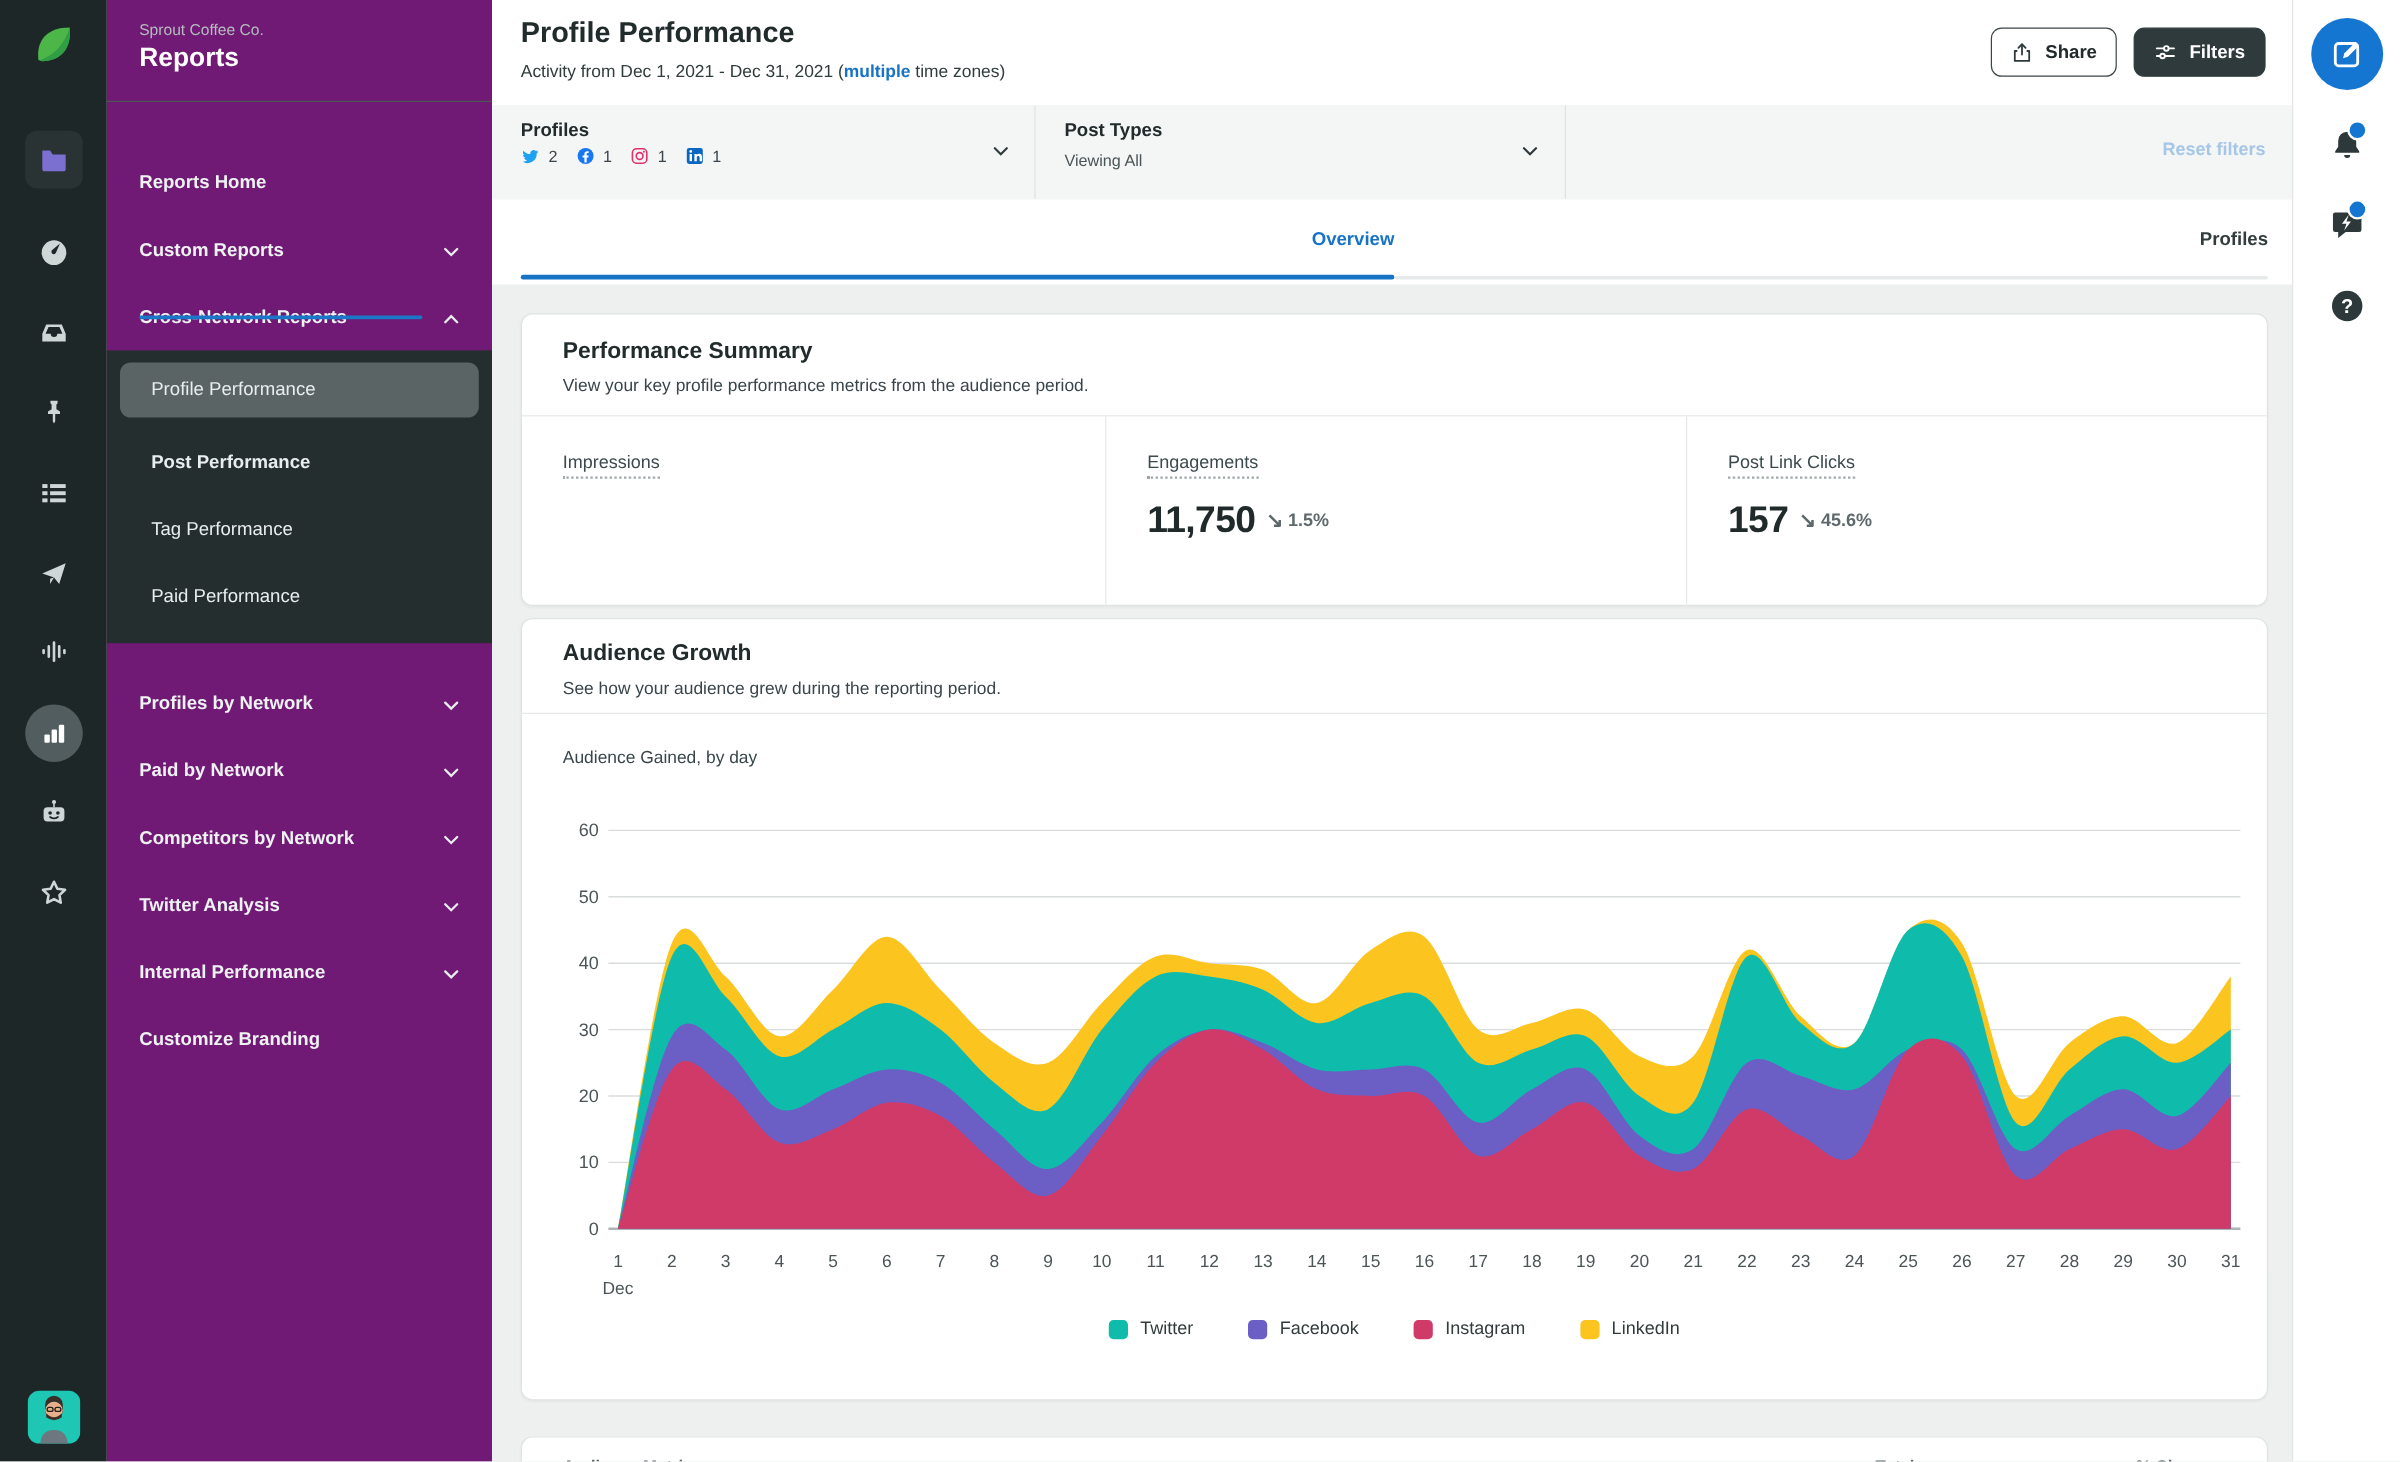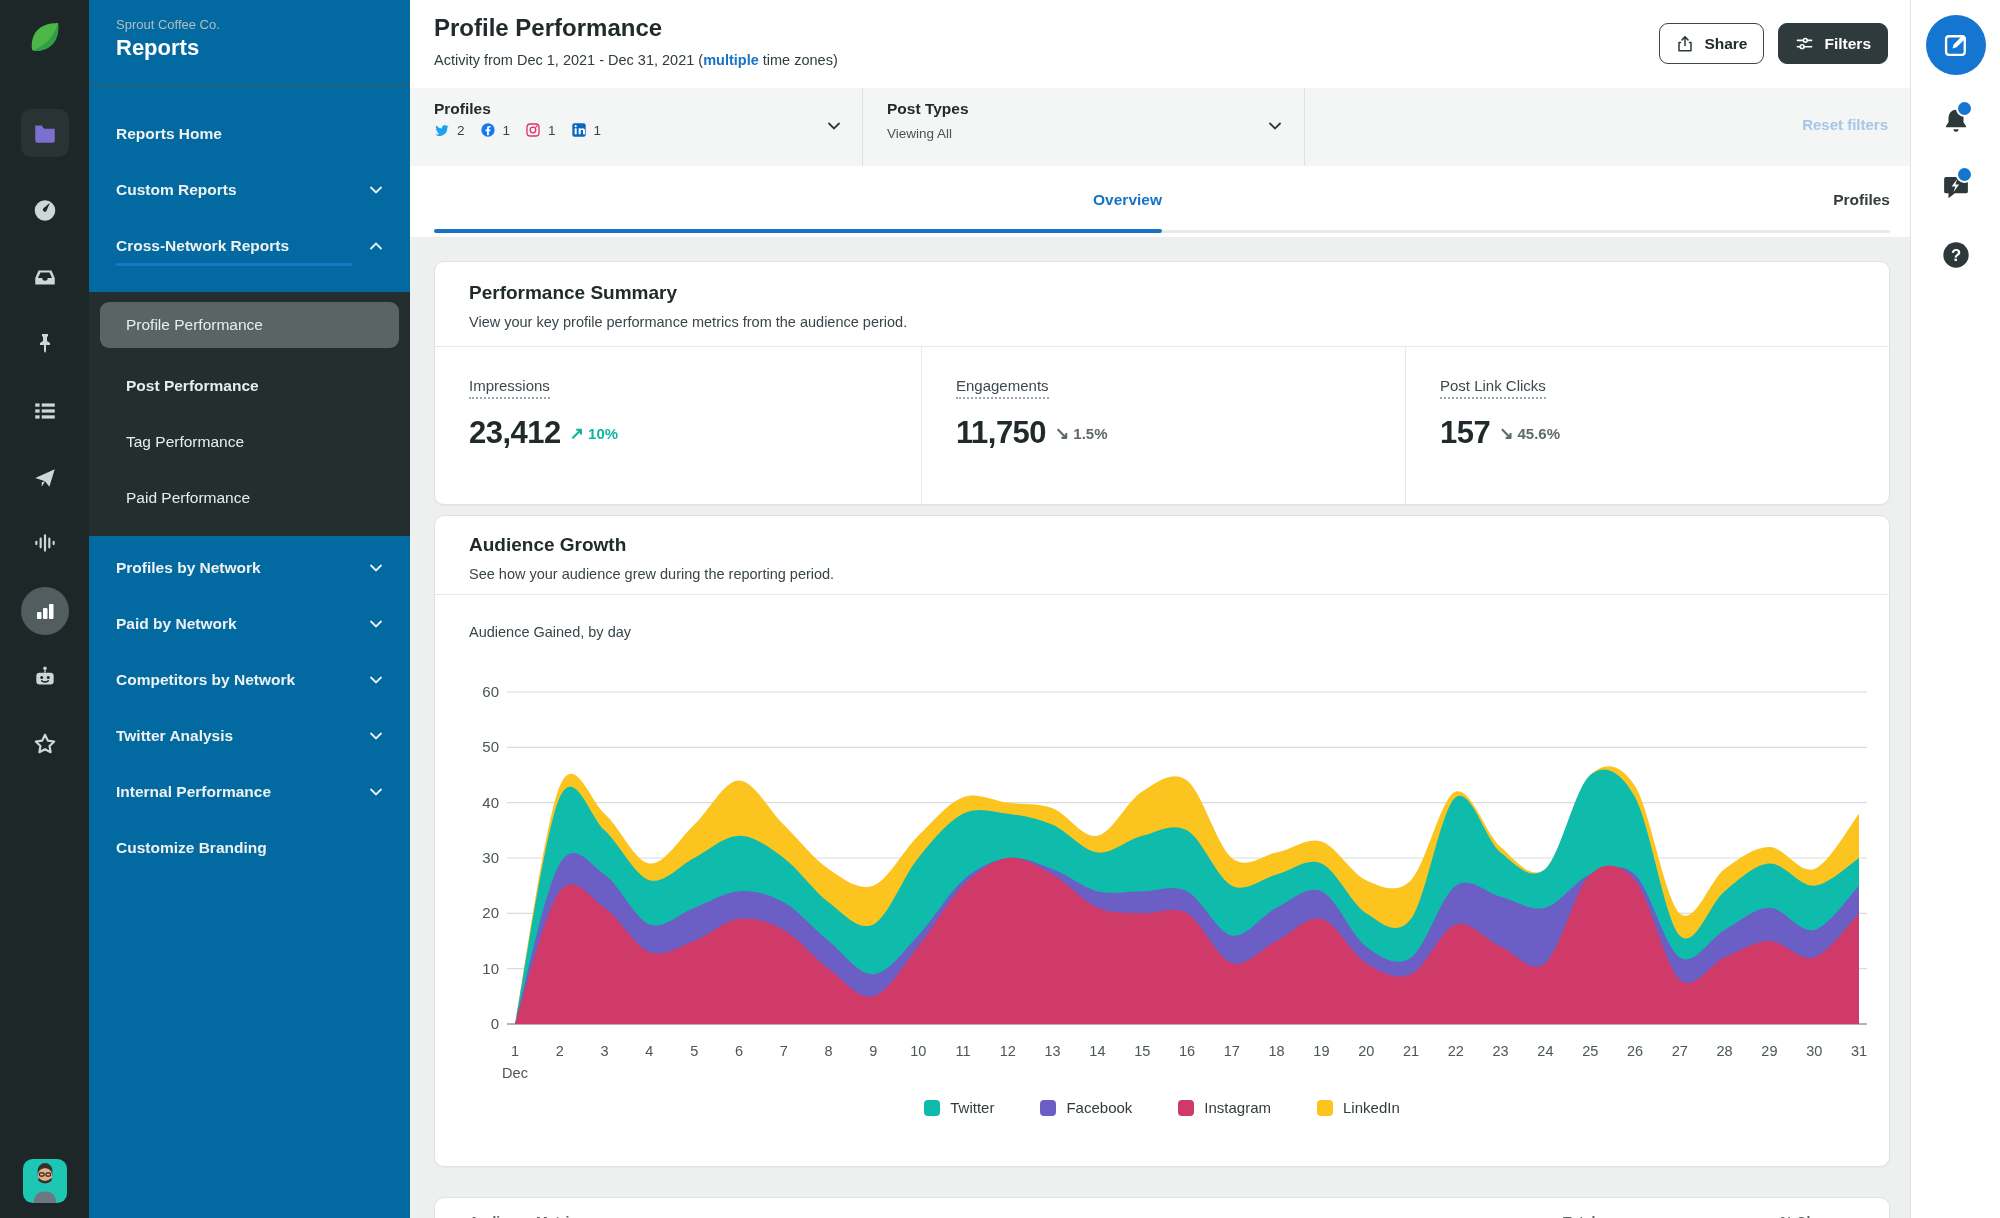--- a/index.html
+++ b/index.html
@@ -7,25 +7,25 @@
        font-family:"Liberation Sans",sans-serif;background:#eef0f0;color:#222b2c;}
   .abs{position:absolute;}
 
   
   #rail{left:0;top:0;width:89px;height:1218px;background:#1e2728;}
   .rail-ic{position:absolute;left:23px;width:44px;height:44px;display:flex;align-items:center;justify-content:center;color:#cfd6d6;}
   .rail-tile{position:absolute;left:21px;width:48px;height:48px;border-radius:10px;background:#2a3334;display:flex;align-items:center;justify-content:center;}
   .rail-circle{position:absolute;left:21px;width:48px;height:48px;border-radius:50%;background:#515d5e;display:flex;align-items:center;justify-content:center;}
 
   
-  #sidebar{left:89px;top:0;width:321px;height:1218px;background:#0369a1;}
+  #sidebar{left:89px;top:0;width:321px;height:1218px;background:#701a75;}
   #sb-head{position:absolute;left:0;top:0;width:321px;height:84px;border-bottom:1px solid #4a5658;}
   #sb-account{position:absolute;left:27px;top:17px;font-size:13px;color:#b3bdbd;}
   #sb-title{position:absolute;left:27px;top:35px;font-size:22px;font-weight:bold;color:#fff;}
-  .sb-item{position:absolute;left:0;width:321px;height:56px;display:flex;align-items:center;color:#eef2f2;font-size:15.5px;font-weight:bold;cursor:pointer;}
+  .sb-item{position:absolute;left:0;width:321px;height:56px;display:flex;align-items:flex-end;color:#eef2f2;font-size:15.5px;font-weight:bold;cursor:pointer;}
   .sb-item .lbl{margin-left:27px;}
   .sb-item .chev{position:absolute;right:26px;}
   .sb-underline{position:absolute;left:27px;bottom:8px;height:3px;background:#1a76c6;border-radius:2px;}
   #sb-dark{position:absolute;left:0;top:292px;width:321px;height:244px;background:#242e2f;}
   .sb-sub{position:absolute;left:0;width:321px;height:56px;display:flex;align-items:center;color:#e8eded;font-size:15.5px;cursor:pointer;}
   .sb-sub .lbl{margin-left:37px;}
   .sb-sub.sel{left:11px;width:299px;height:46px;background:#5a6464;border-radius:9px;}
   .sb-sub.sel .lbl{margin-left:26px;}
 
   
@@ -361,27 +361,20 @@
         <div class="tab-bar" style="left:0;width:728px;background:#e7eaea;height:3px"></div>
       </div>
   </div>
 
   <div id="card-perf" class="card">
     <div class="card-title" style="top:20px">Performance Summary</div>
     <div class="card-sub" style="top:52px">View your key profile performance metrics from the audience period.</div>
     <div id="perf-divider"></div>
     <div class="metric" style="left:0;width:486px">
       <span class="mlabel">Impressions</span>
-      <div class="mrow">
-          <span class="mval">23,412</span>
-        <span class="mchg" style="color:#0eb5a2">
-            <span class="arr">↗</span>
-            <span>10%</span>
-          </span>
-        </div>
     </div>
     <div class="mdiv" style="left:486px"></div>
     <div class="metric" style="left:487px;width:483px">
       <span class="mlabel">Engagements</span>
       <div class="mrow">
           <span class="mval">11,750</span>
         <span class="mchg" style="color:#5d696b">
             <span class="arr">↘</span>
             <span>1.5%</span>
           </span>

